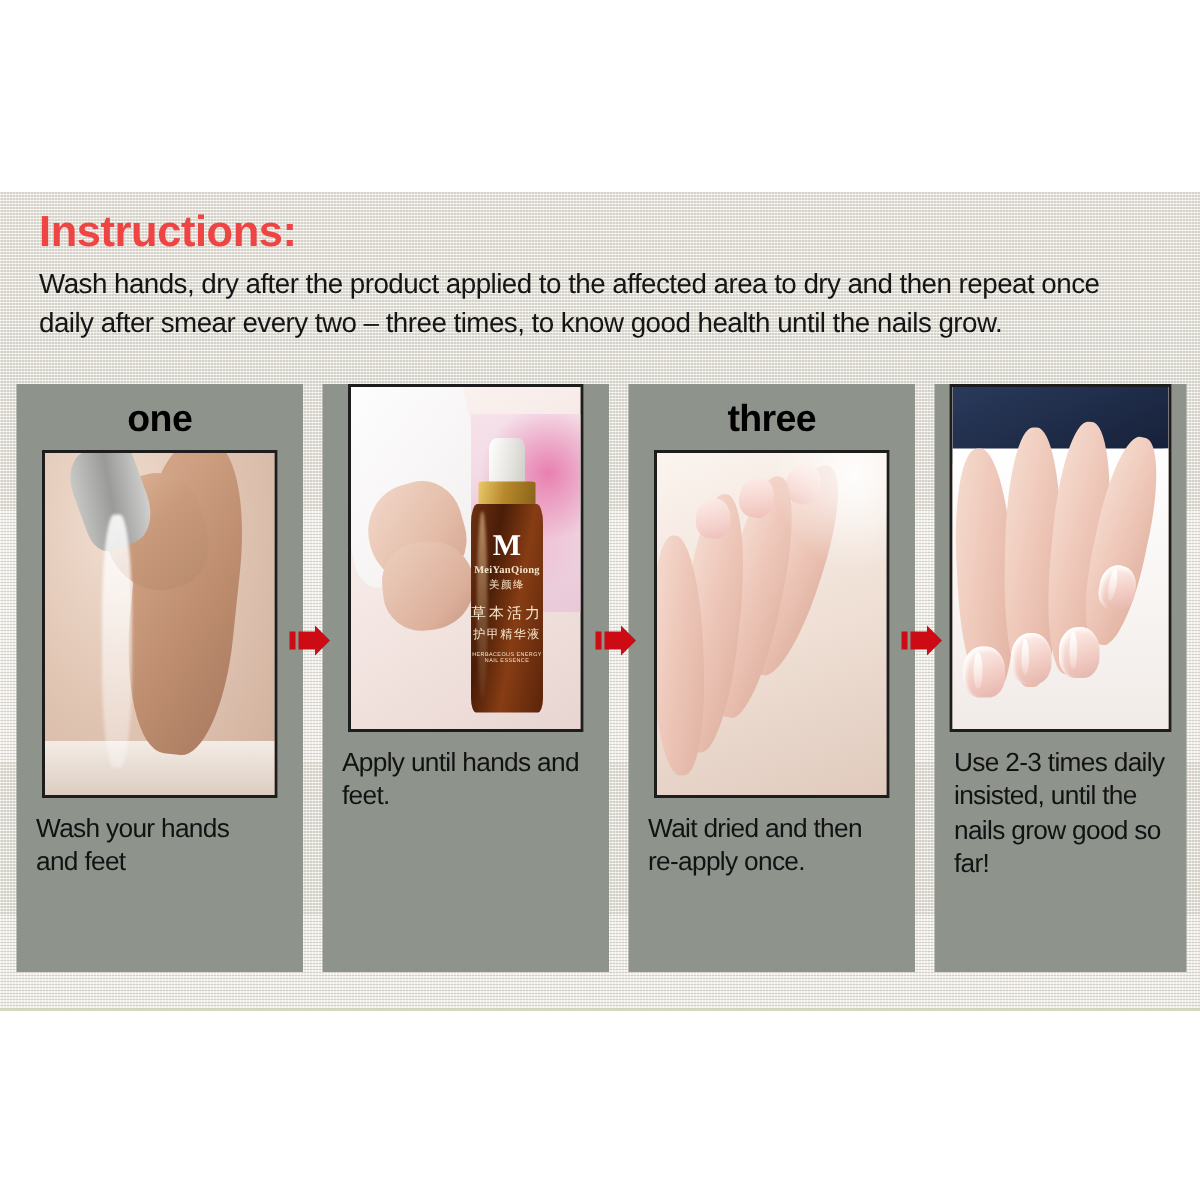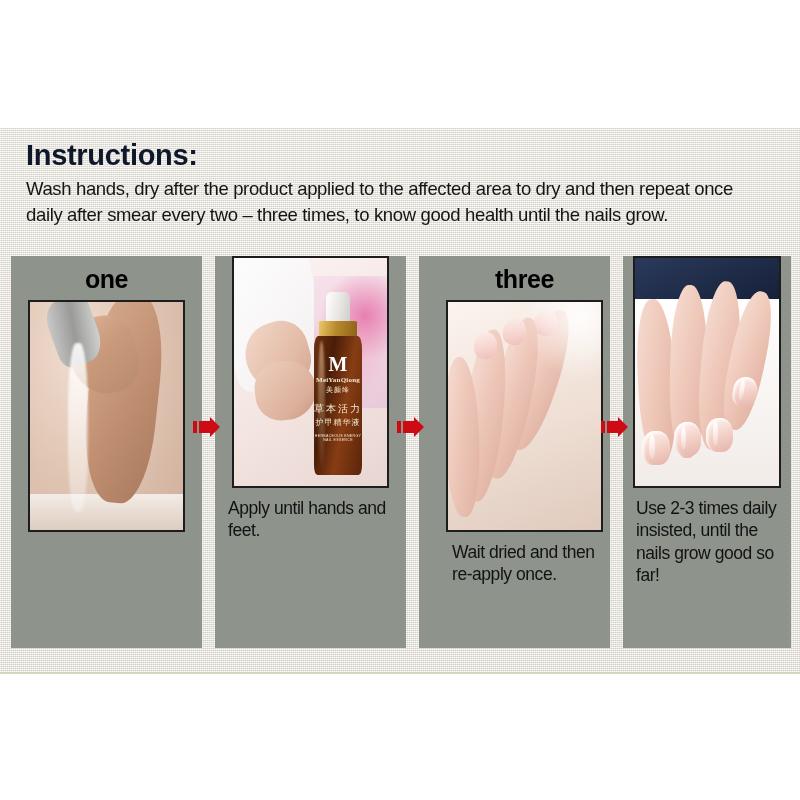--- a/index.html
+++ b/index.html
@@ -47,21 +47,21 @@
   
   #header {
     position: absolute;
     left: 26px;
     top: 140px;
     width: 748px;
   }
   #instructions-title {
     font-size: 29px;
     font-weight: bold;
-    color: #0f172a;
+    color: #ef4444;
     letter-spacing: -0.3px;
     line-height: 1.05;
     margin: 0 0 6px 0;
     font-family: "Liberation Sans", sans-serif;
   }
   #instructions-body {
     font-size: 18.5px;
     color: #151515;
     line-height: 1.38;
     letter-spacing: -0.35px;
@@ -81,21 +81,21 @@
     position: absolute;
     top: 0;
     width: 191px;
     height: 392px;
     background: #8e948c;
     box-sizing: border-box;
     overflow: hidden;
   }
   .step-panel.p1 { left: 11px; }
   .step-panel.p2 { left: 215px; }
-  .step-panel.p3 { left: 419px; padding-left: 20px; }
+  .step-panel.p3 { left: 419px; }
   .step-panel.p4 { left: 623px; width: 168px; }
 
   .step-heading {
     text-align: center;
     font-size: 25px;
     font-weight: bold;
     color: #000000;
     letter-spacing: -0.4px;
     margin: 9px 0 6px 0;
     font-family: "Liberation Sans", sans-serif;
@@ -328,20 +328,21 @@
       <div class="step-heading">one</div>
       <div class="step-thumb">
         <div class="art wash-bg">
           <div class="wash-basin"></div>
           <div class="wash-arm"></div>
           <div class="wash-hand"></div>
           <div class="wash-tap"></div>
           <div class="wash-stream"></div>
         </div>
       </div>
+      <div class="step-caption">Wash your hands and feet</div>
     </div>
 
     <div class="step-panel p2">
       <div class="step-thumb">
         <div class="art two-bg">
           <div class="two-shirt"></div>
           <div class="two-floral"></div>
           <div class="two-hand-a"></div>
           <div class="two-hand-b"></div>
 

